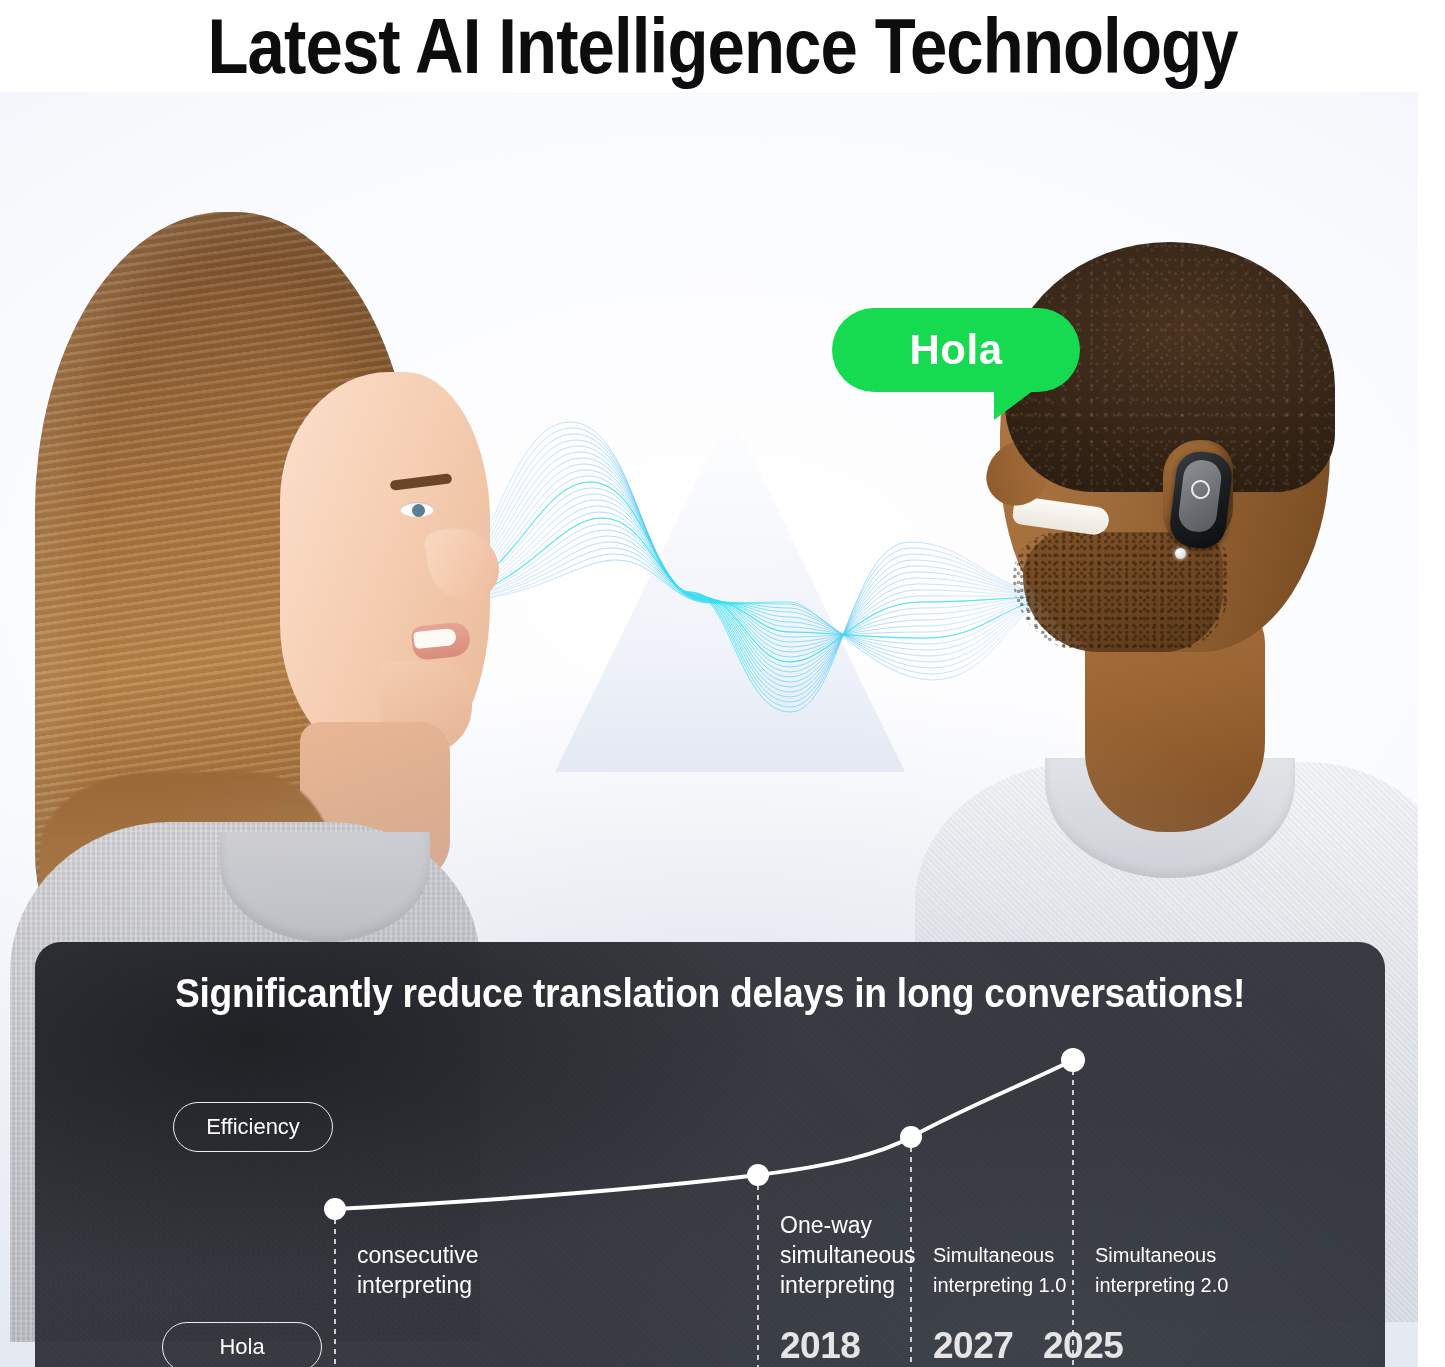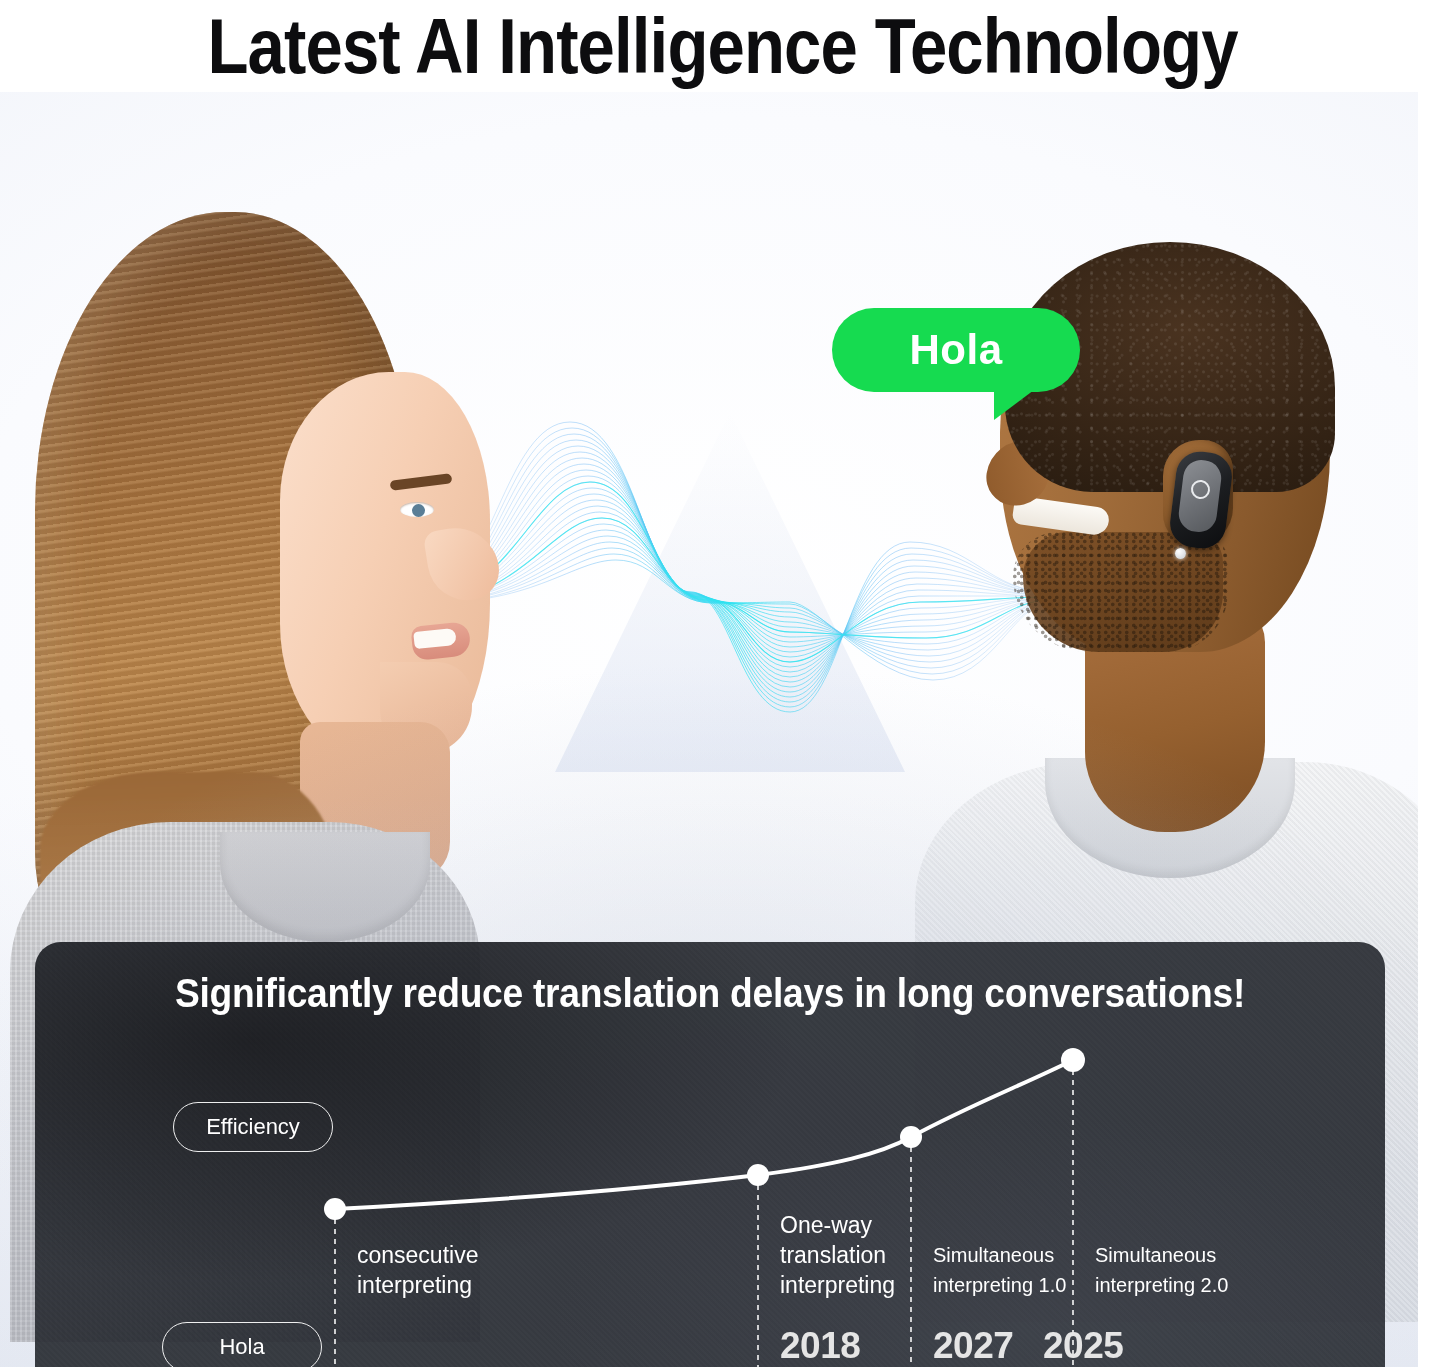--- a/index.html
+++ b/index.html
@@ -644,21 +644,21 @@
 
         <circle cx="300" cy="267" r="11" fill="#ffffff"></circle>
         <circle cx="723" cy="233" r="11" fill="#ffffff"></circle>
         <circle cx="876" cy="195" r="11" fill="#ffffff"></circle>
         <circle cx="1038" cy="118" r="12" fill="#ffffff"></circle>
       </svg>
 
       <div class="tech-label" style="left:322px; top:298px;">consecutive
 interpreting</div>
       <div class="tech-label" style="left:745px; top:268px;">One-way
-translation
+simultaneous
 interpreting</div>
       <div class="tech-label small" style="left:898px; top:298px;">Simultaneous
 interpreting 1.0</div>
       <div class="tech-label small" style="left:1060px; top:298px;">Simultaneous
 interpreting 2.0</div>
 
       <div class="year-label" style="left:745px; top:382px;">2018</div>
       <div class="year-label" style="left:898px; top:382px;">2027</div>
       <div class="year-label" style="left:1008px; top:382px;">2025</div>
     </div>

